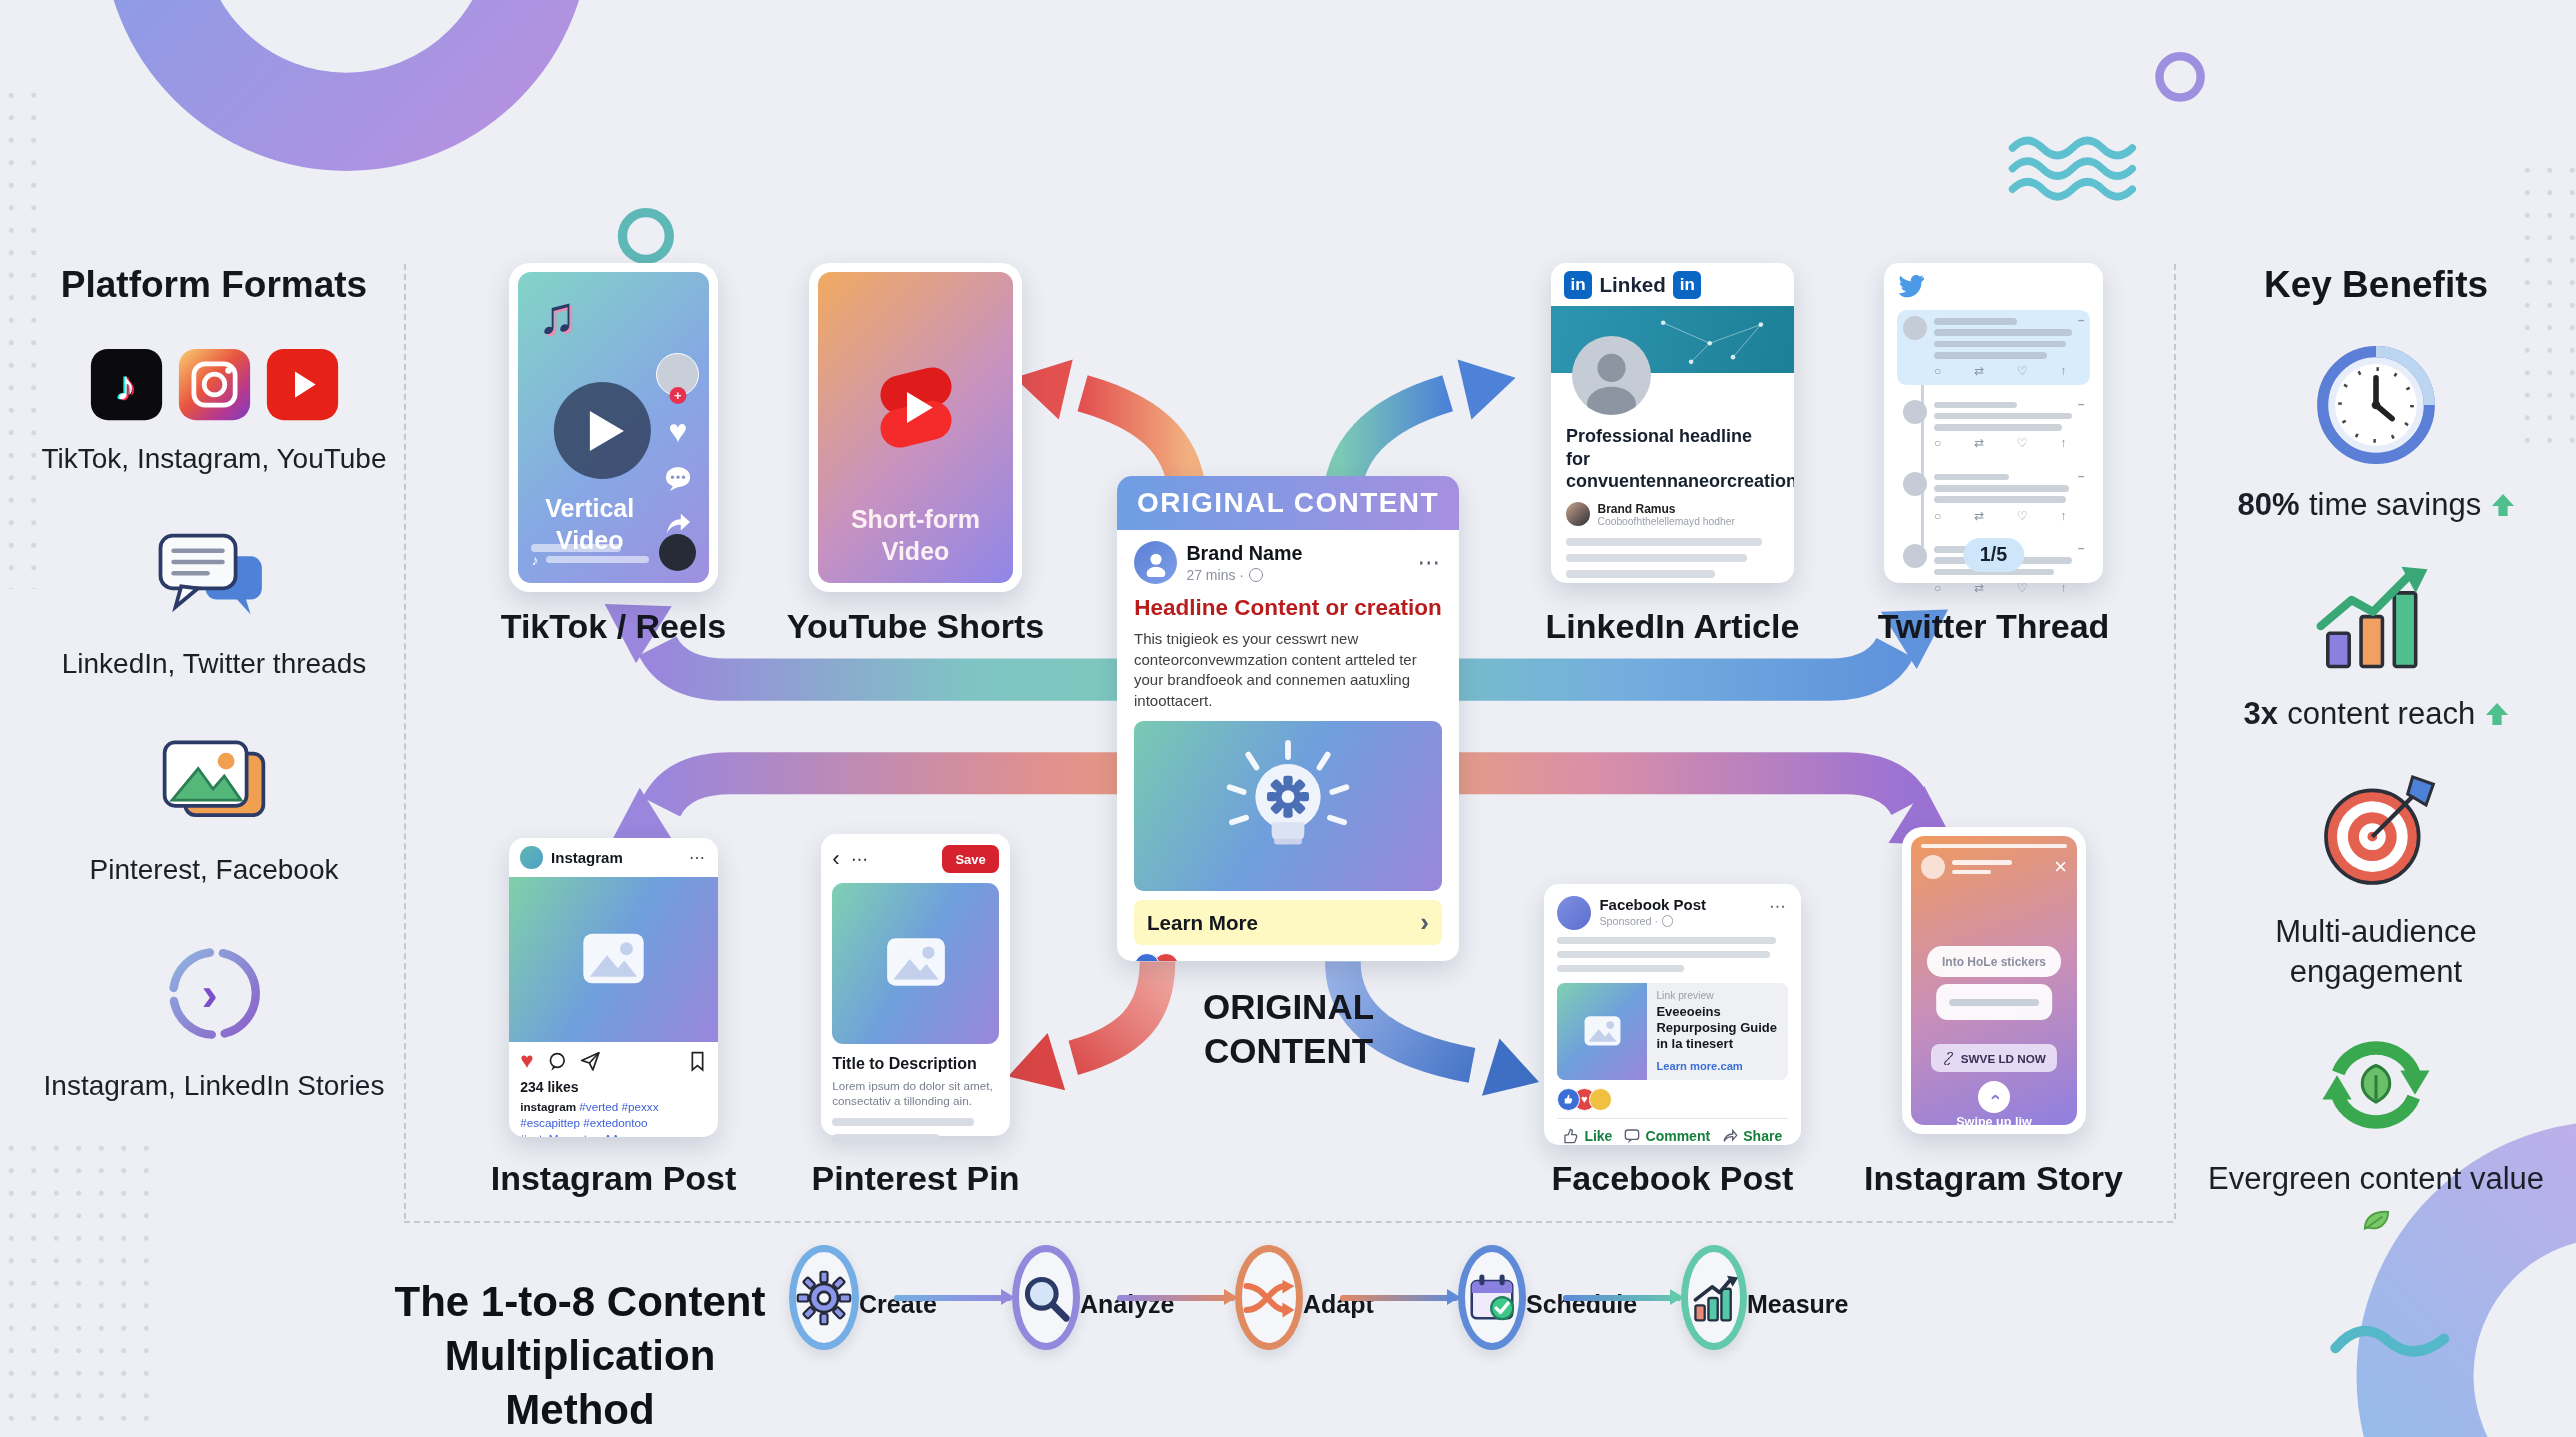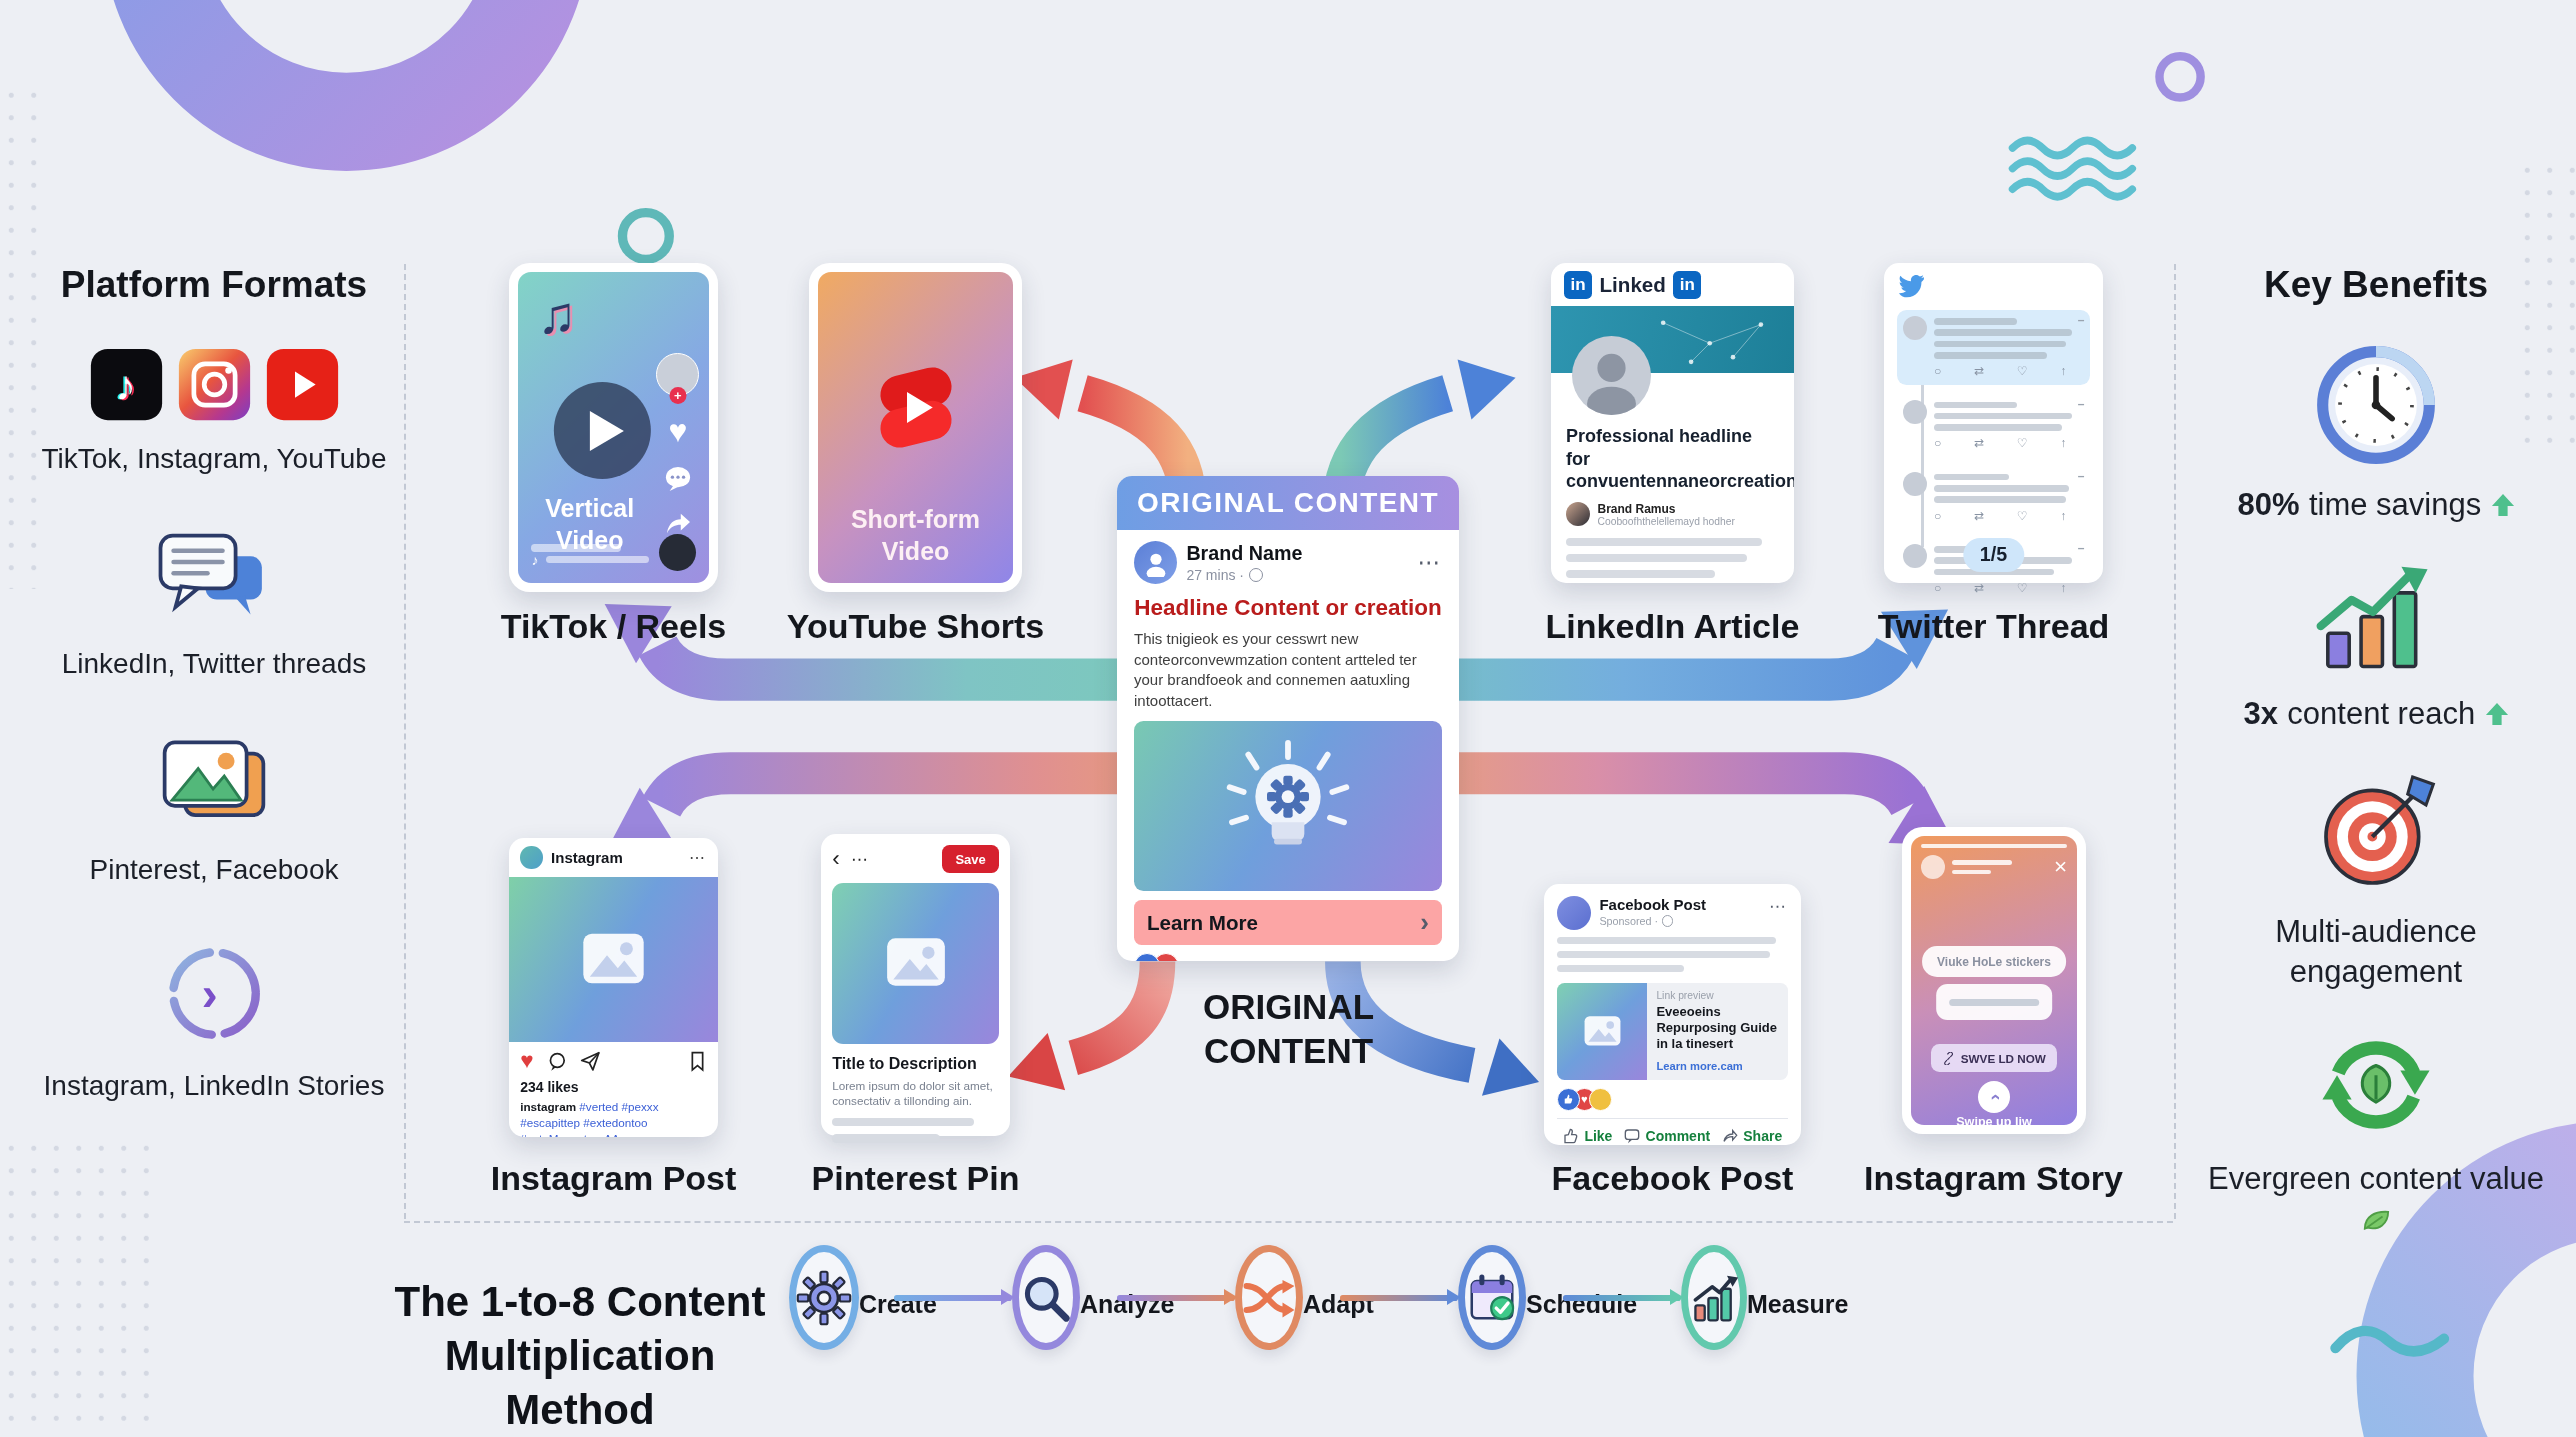--- a/index.html
+++ b/index.html
@@ -104,21 +104,21 @@
          display:flex;align-items:center;justify-content:center;}
   .oc-name{font-size:19.7px;font-weight:800;color:#101318;}
   .oc-meta{font-size:14px;color:#8a90a0;margin-top:1.9px;display:flex;align-items:center;gap:4.7px;}
   .oc-meta .globe{width:12px;height:12px;border:1.9px solid #8a90a0;border-radius:50%;display:inline-block;}
   .oc-dots{margin-left:auto;color:#555c6b;font-size:22.5px;letter-spacing:1.9px;}
   .oc-head{font-size:22.5px;font-weight:700;margin-top:11.2px;color:#b91c1c;text-align:center;}
   .oc-p{font-size:15px;color:#404040;line-height:1.38;margin-top:7.5px;}
   .oc-img{height:170px;border-radius:9.4px;margin-top:9.4px;position:relative;overflow:hidden;
           background:linear-gradient(120deg,#79c9b2 0%,#6f9fdc 48%,#9a86dc 100%);
           display:flex;align-items:center;justify-content:center;}
-  .oc-cta{height:45px;background:#fca5a5;border-radius:7.5px;margin-top:9.4px;display:flex;align-items:center;
+  .oc-cta{height:45px;background:#fef9c3;border-radius:7.5px;margin-top:9.4px;display:flex;align-items:center;
           padding:0 13px;font-size:20.6px;font-weight:700;color:#14171d;}
   .oc-cta .chev{margin-left:auto;color:#555c6b;font-size:26px;}
   .oc-reacts{display:flex;margin-top:7.5px;align-items:center;}
   .react{width:24px;height:24px;border-radius:50%;display:flex;align-items:center;justify-content:center;
          border:1.9px solid #fff;}
   .react.r-like{background:#3b6fd6;z-index:1;}
   .react.r-heart{background:#e04545;color:#fff;font-size:13px;margin-left:-6.6px;}
   
   .ig-card{overflow:hidden;}
   .ig-head{height:39px;display:flex;align-items:center;gap:8.4px;padding:0 11.2px;}
@@ -806,21 +806,21 @@
     <div class="inner st-inner">
       <div class="st-prog"></div>
       <div class="st-head">
         <div class="st-av"></div>
         <div class="st-hbars">
             <div class="b" style="width:60px;"></div>
             <div class="b" style="width:39px;margin-top:4.7px;"></div>
           </div>
         <div class="st-close">×</div>
       </div>
-      <div class="st-sticker">Viuke HoLe stickers</div>
+      <div class="st-sticker">Into HoLe stickers</div>
       <div class="st-box">
           <div class="b"></div>
         </div>
       <div class="st-cta">
         <svg width="13" height="13" viewBox="0 0 24 24">
           <path d="M10,14 L14,10 M8,16 l-3,3 a4,4 0 0 0 6,6 l3,-3 M16,8 l3,-3 a4,4 0 0 0 -6,-6 l-3,3" fill="none" stroke="#3a2f55" stroke-width="2.4" stroke-linecap="round" transform="translate(2,2) scale(.85)"></path>
         </svg>
         <span>SWVE LD NOW</span>
       </div>
       <div class="st-circle">

